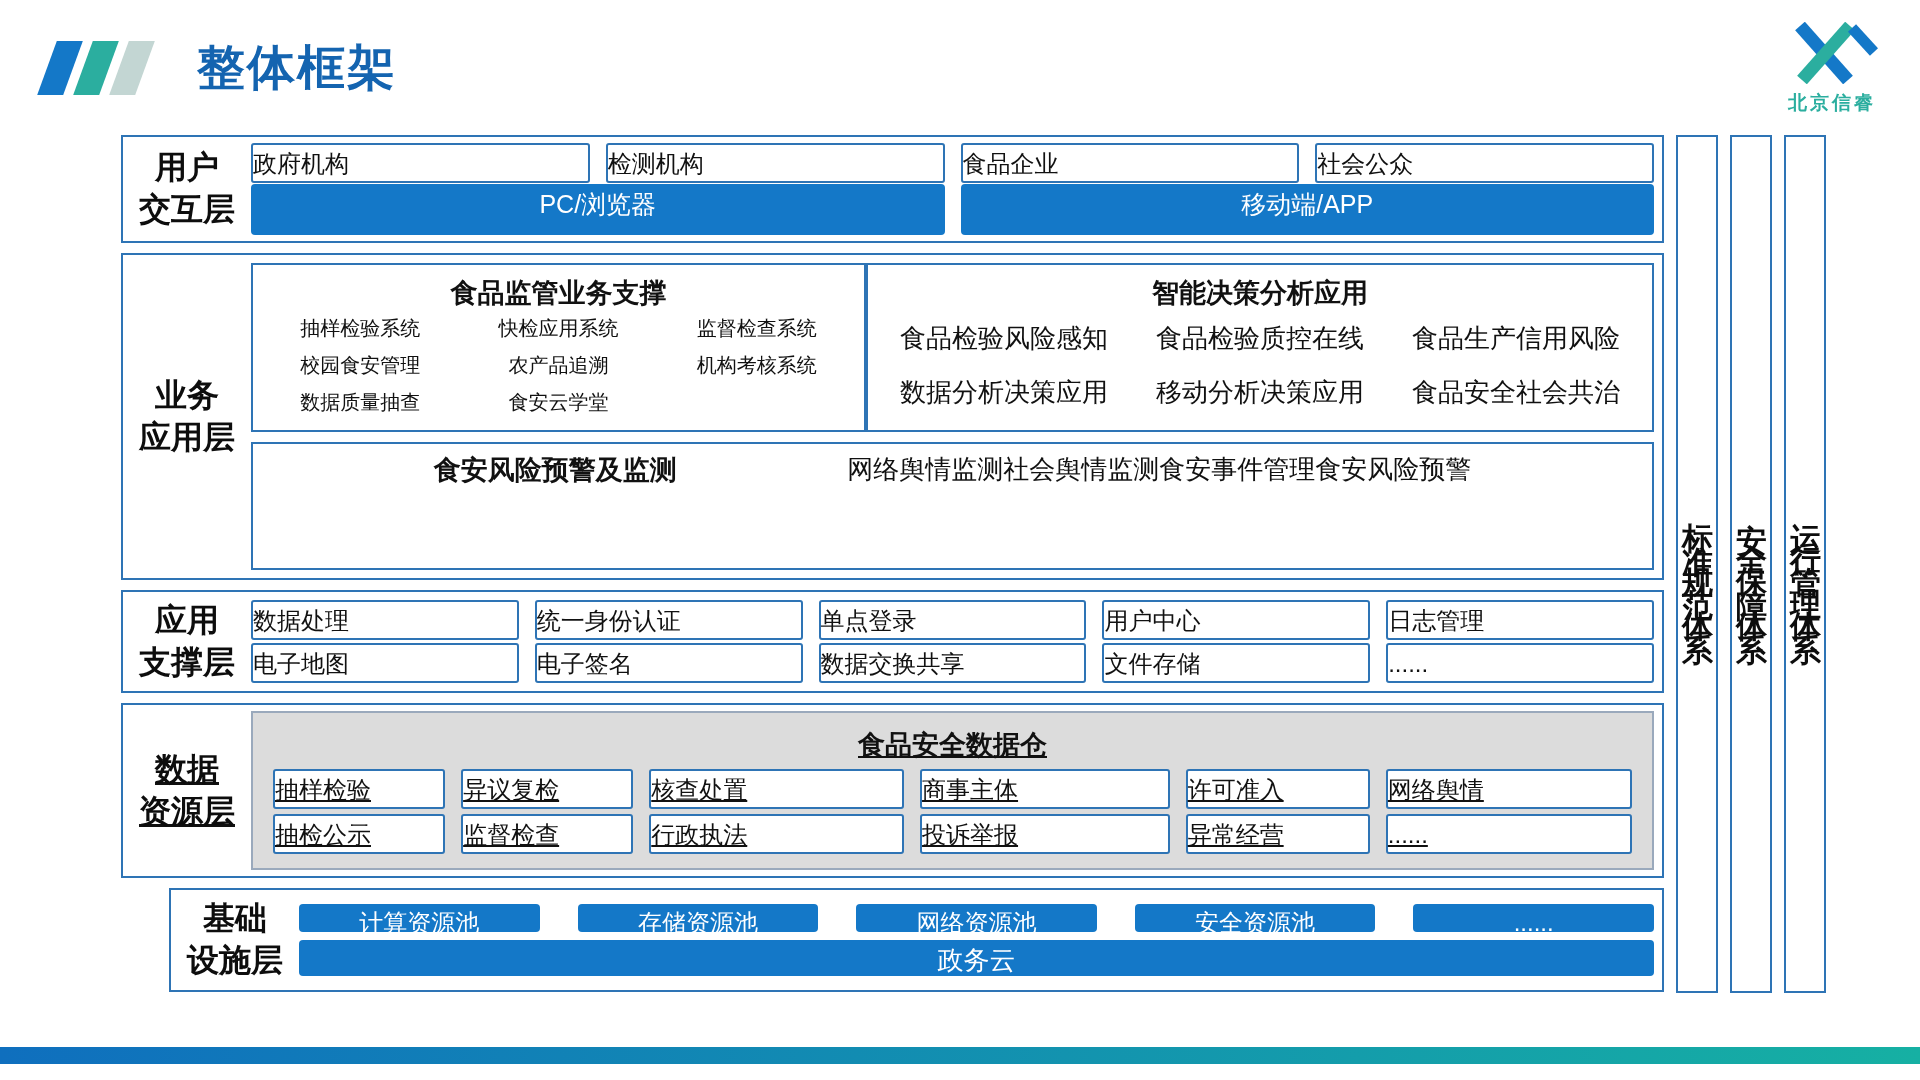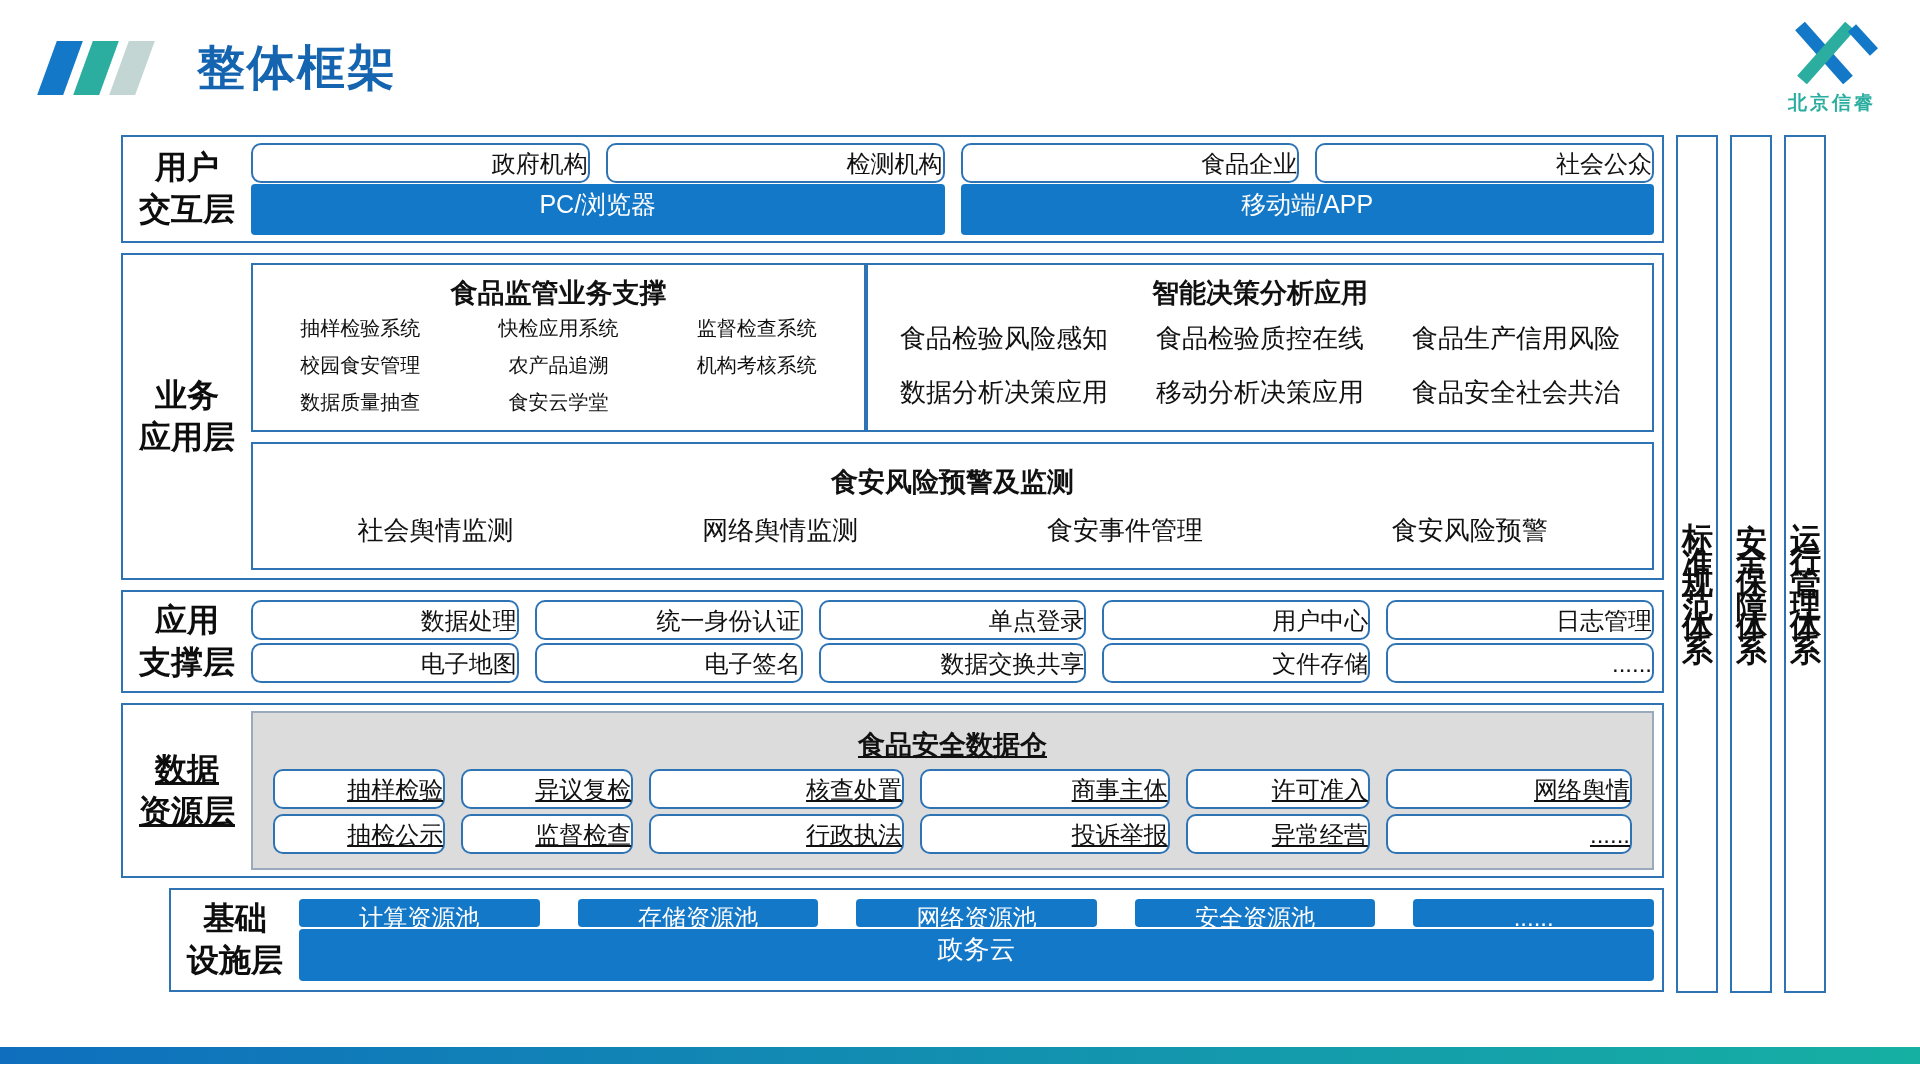--- a/index.html
+++ b/index.html
@@ -28,58 +28,58 @@
   .layer-support{height:103px;}
   .layer-data{height:175px;text-decoration:underline;}
   .layer-infra{height:104px;margin-left:48px;}
 
   .layer-label{width:128px;flex-shrink:0;display:flex;flex-direction:column;align-items:center;
                justify-content:center;font-size:32px;font-weight:bold;line-height:1.3;color:#0d0d0d;}
   .layer-content{flex:1;display:flex;flex-direction:column;justify-content:space-evenly;
                  padding:6px 8px 6px 0;box-sizing:border-box;}
 
   .row{display:flex;gap:16px;}
-  .box{flex:1;border:2px solid var(--border-blue,#2E74B5);border-radius:10px;background:#fff;
-       height:40px;line-height:38px;text-align:right;font-size:24px;box-sizing:border-box;}
+  .box{flex:1;border:2px solid var(--border-blue,#2E74B5);border-radius:3px;background:#fff;
+       height:40px;line-height:38px;text-align:left;font-size:24px;box-sizing:border-box;}
   .bar{flex:1;background:var(--blue,#1478C8);border-radius:4px;color:#fff;height:51px;
        line-height:40px;text-align:center;font-size:25px;}
 
   
   .biz-content{gap:10px;padding-top:8px;padding-bottom:8px;}
   .biz-top{display:flex;flex:1;}
   .biz-box{border:2px solid var(--border-blue,#2E74B5);box-sizing:border-box;display:flex;
            flex-direction:column;padding:10px 8px;background:#fff;}
   .biz-box.sup{flex:612;}
   .biz-box.dec{flex:790;}
   .sub-title{font-size:27px;font-weight:bold;text-align:center;}
   .sup-grid{flex:1;display:grid;grid-template-columns:repeat(3,1fr);align-content:space-evenly;
             row-gap:6px;font-size:20px;}
   .sup-grid span{text-align:center;}
   .dec-grid{flex:1;display:grid;grid-template-columns:repeat(3,1fr);align-content:space-evenly;
             row-gap:8px;font-size:26px;}
   .dec-grid span{text-align:center;}
   .warn-box{border:2px solid var(--border-blue,#2E74B5);box-sizing:border-box;height:128px;
-            display:flex;flex-direction:column;justify-content:space-evenly;padding:8px 10px;background:#fff;}
+            display:flex;flex-direction:row;justify-content:space-evenly;padding:8px 10px;background:#fff;}
   .warn-items{display:flex;font-size:26px;}
   .warn-items span{flex:1;text-align:center;}
 
   
 
   
   .warehouse{flex:1;background:var(--warehouse-gray,#DCDCDC);border:2px solid #9AA9BC;box-sizing:border-box;
              display:flex;flex-direction:column;justify-content:space-evenly;padding:8px 20px;}
   .wh-title{font-size:27px;font-weight:bold;text-align:center;}
   .wh-row{display:grid;grid-template-columns:1fr 1fr 1.48fr 1.45fr 1.07fr 1.43fr;column-gap:16px;}
   .wh-row .box{height:40px;line-height:38px;}
 
   
   .pool-row{display:flex;gap:38px;}
   .pool{flex:1;background:var(--blue,#1478C8);border-radius:4px;color:#fff;height:28px;
         line-height:38px;text-align:center;font-size:24px;}
-  .cloud{background:var(--blue,#1478C8);border-radius:4px;color:#fff;height:52px;line-height:40px;
+  .cloud{background:var(--blue,#1478C8);border-radius:4px;color:#fff;height:36px;line-height:40px;
          text-align:center;font-size:26px;}
 
   
   .systems{display:flex;gap:12px;}
   .system{width:42px;border:2px solid var(--border-blue,#2E74B5);box-sizing:border-box;background:#fff;
           display:flex;align-items:center;justify-content:center;
           writing-mode:vertical-rl;text-orientation:upright;
           font-size:31px;font-weight:bold;letter-spacing:22px;color:#0d0d0d;}
 
   .footer-bar{position:absolute;left:0;top:1047px;width:1920px;height:17px;
@@ -158,22 +158,22 @@
                 <span>食品生产信用风险</span>
                 <span>数据分析决策应用</span>
                 <span>移动分析决策应用</span>
                 <span>食品安全社会共治</span>
               </div>
             </div>
           </div>
           <div class="warn-box">
             <div class="sub-title">食安风险预警及监测</div>
             <div class="warn-items">
+              <span>网络舆情监测</span>
               <span>社会舆情监测</span>
-              <span>网络舆情监测</span>
               <span>食安事件管理</span>
               <span>食安风险预警</span>
             </div>
           </div>
         </div>
       </section>
 
       <section class="layer layer-support">
         <div class="layer-label">
           <span>应用</span>

